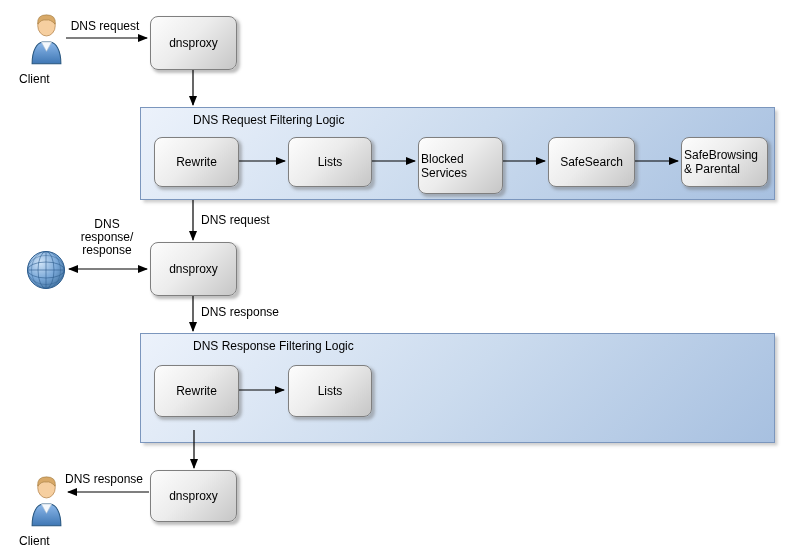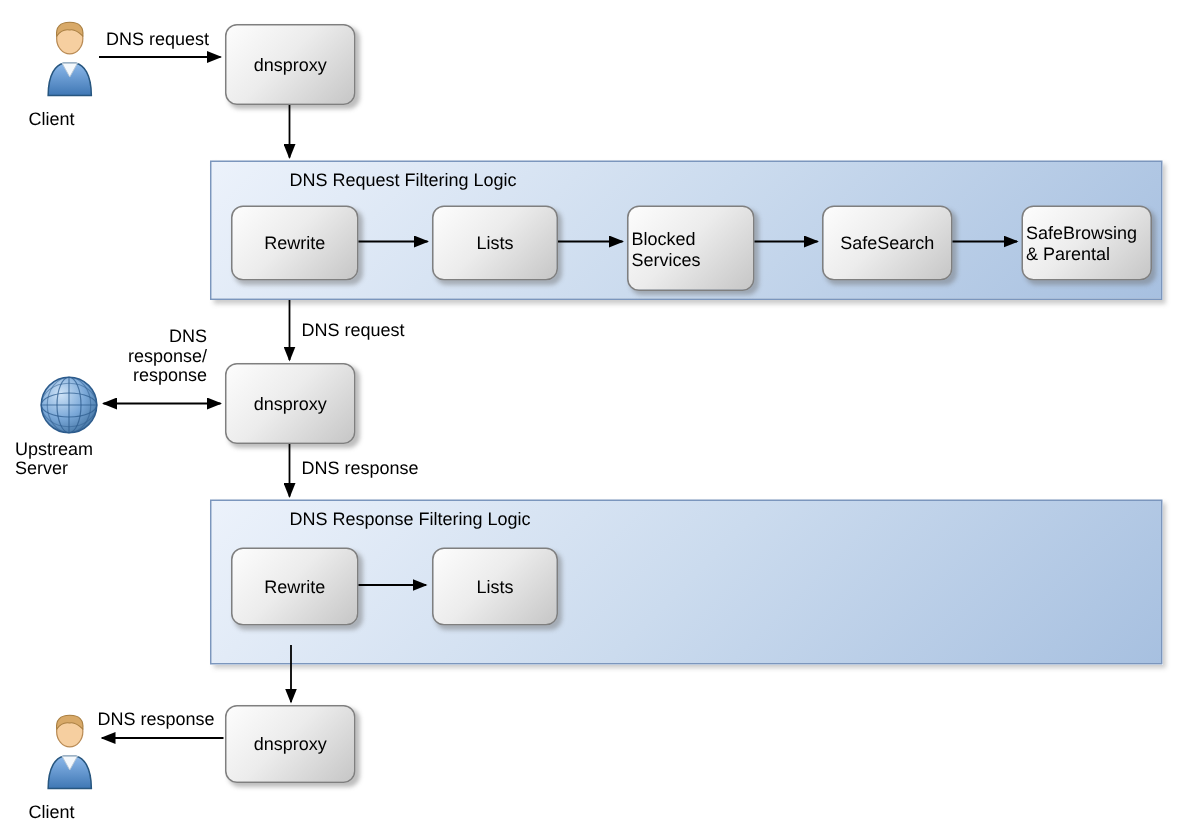--- a/index.html
+++ b/index.html
@@ -17,21 +17,21 @@
   }
   .container-box{
     position:absolute;border:1px solid #7b96bd;
     background:linear-gradient(135deg,#ecf2fb 0%,#cbdbee 50%,#a7c0e0 100%);
     box-shadow:2.5px 2.5px 3px rgba(110,110,110,.35);
     box-sizing:border-box;
   }
   .container-title{position:absolute;left:8px;top:5px;white-space:nowrap;margin-left:44px;}
   .edge-label{position:absolute;white-space:nowrap;}
   .edge-label.center{text-align:center;}
-  .edge-label .ln{display:block;line-height:13px;text-align:right;}
+  .edge-label .ln{display:block;line-height:13px;}
   .icon{position:absolute;}
   .icon-label{position:absolute;text-align:left;line-height:13px;}
 </style>
 </head>
 <body>
 
 <div class="canvas">
 
   <svg width="0" height="0" style="position:absolute" aria-hidden="true">
     <defs>
@@ -96,21 +96,20 @@
 
   <div class="edge-label center" style="left:76px;top:218px;width:62px">
     <span class="ln">DNS</span>
     <span class="ln">response/</span>
     <span class="ln">response</span>
   </div>
 
   <svg class="icon" style="left:26px;top:250px;width:40px;height:40px">
       <use href="#globeSym"></use>
     </svg>
-  <div class="icon-label" style="left:10px;top:293px;width:72px">Upstream Server</div>
 
   <div class="node-box" style="left:150px;top:242px;width:87px;height:54px">
     <span>dnsproxy</span>
   </div>
 
   <div class="edge-label" style="left:201px;top:305px">DNS response</div>
 
   <div class="container-box" style="left:140px;top:333px;width:635px;height:110px">
     <div class="container-title">DNS Response Filtering Logic</div>
     <div class="node-box" style="left:13px;top:31px;width:85px;height:52px">

